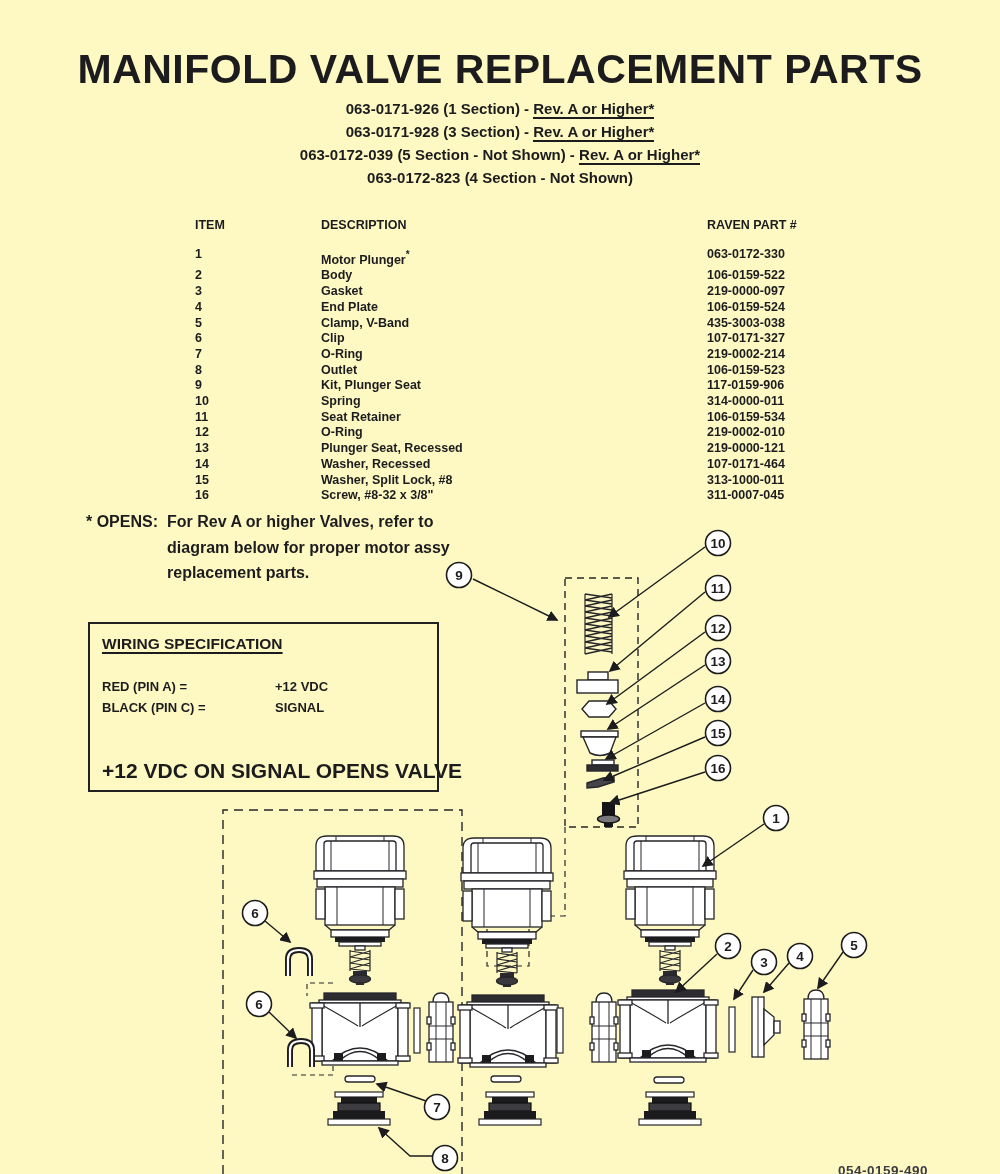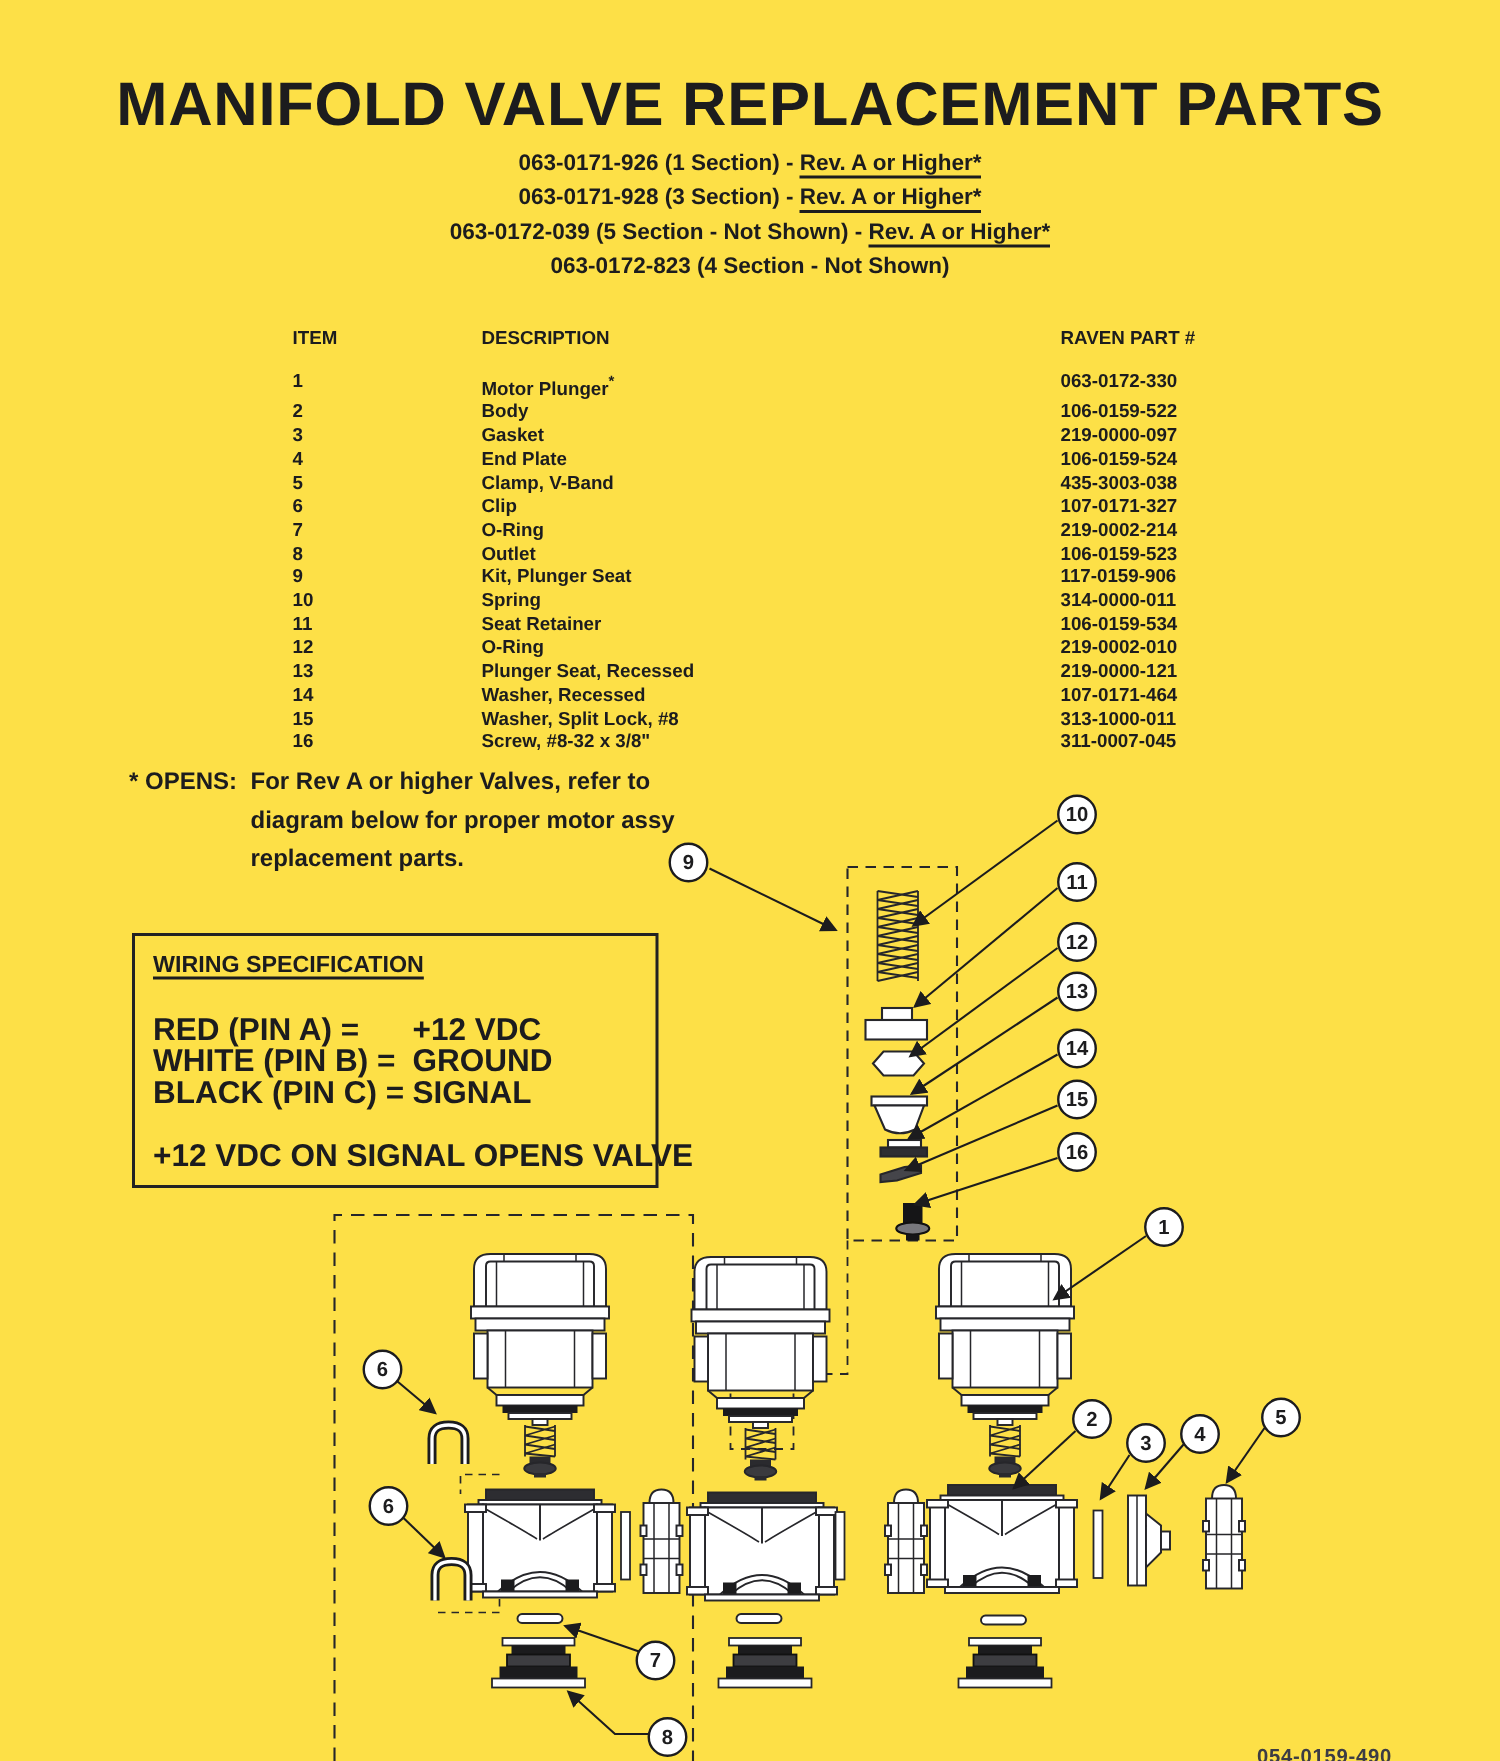--- a/index.html
+++ b/index.html
@@ -1,33 +1,33 @@
 <!DOCTYPE html>
 <html><head>
 <meta charset="utf-8">
 <style>
   html,body{margin:0;padding:0;background:#fff;}
-  #page{position:relative;width:1000px;height:1174px;background:#fde047;overflow:hidden;
+  #page{position:relative;width:1000px;height:1174px;background:#fef9c3;overflow:hidden;
         font-family:"Liberation Sans","DejaVu Sans",sans-serif;color:#1c1c1e;}
   .abs{position:absolute;}
   
   #title{left:0;top:46px;width:1000px;text-align:center;font-size:41px;font-weight:bold;letter-spacing:.5px;white-space:nowrap;}
   #subtitles{left:0;top:97px;width:1000px;text-align:center;font-size:15px;font-weight:bold;line-height:23px;}
   #subtitles .ul{border-bottom:2px solid #1c1c1e;padding-bottom:0px;}
   
   #ptable{left:195px;top:218px;width:640px;font-size:12.5px;font-weight:bold;}
   .trow{display:grid;grid-template-columns:126px 386px 1fr;line-height:15.7px;}
   #thead{margin-bottom:13px;}
   .trow sup{font-size:10px;vertical-align:6px;}
   
   #note{left:86px;top:509px;font-size:16px;font-weight:bold;line-height:25.5px;display:flex;gap:9px;}
   
   #wirebox{left:88px;top:622px;width:327px;height:166px;border:2px solid #222;padding-left:20px;}
   #wiretitle{left:12px;top:11px;font-size:15.5px;font-weight:bold;text-decoration:underline;text-underline-offset:3px;text-decoration-thickness:2px;}
-  .wrow{position:absolute;left:12px;font-size:21px;font-weight:bold;line-height:21px;width:300px;}
+  .wrow{position:absolute;left:12px;font-size:13px;font-weight:bold;line-height:21px;width:300px;}
   .wrow .sig{position:absolute;left:173px;}
   #wirefoot{left:12px;top:135px;font-size:21px;font-weight:bold;white-space:nowrap;}
   
   #docnum{left:838px;top:1163px;font-size:13.5px;font-weight:bold;color:#3c3c44;letter-spacing:.5px;}
   
   #diag{left:0;top:0;}
   text.callout{font-family:"Liberation Sans","DejaVu Sans",sans-serif;font-size:13.5px;font-weight:bold;fill:#1c1c1e;}
   text.boxlabel{font-family:"Liberation Sans","DejaVu Sans",sans-serif;font-size:10px;font-weight:bold;letter-spacing:1.5px;fill:#1c1c1e;}
 </style>
 </head>
@@ -166,24 +166,20 @@
 
   <div id="wirebox" class="abs">
     <div id="wiretitle" class="abs">WIRING SPECIFICATION</div>
     <div class="abs" style="left:0;top:52px;width:327px;">
 
         <div class="wrow" style="position:relative;">
           <span>RED (PIN A) =</span>
           <span class="sig">+12 VDC</span>
         </div>
 
-        <div class="wrow" style="position:relative;">
-          <span>WHITE (PIN B) =</span>
-          <span class="sig">GROUND</span>
-        </div>
 
         <div class="wrow" style="position:relative;">
           <span>BLACK (PIN C) =</span>
           <span class="sig">SIGNAL</span>
         </div>
       </div>
     <div id="wirefoot" class="abs">+12 VDC ON SIGNAL OPENS VALVE</div>
   </div>
 
   <svg id="diag" class="abs" width="1000" height="1174" viewBox="0 0 1000 1174">

